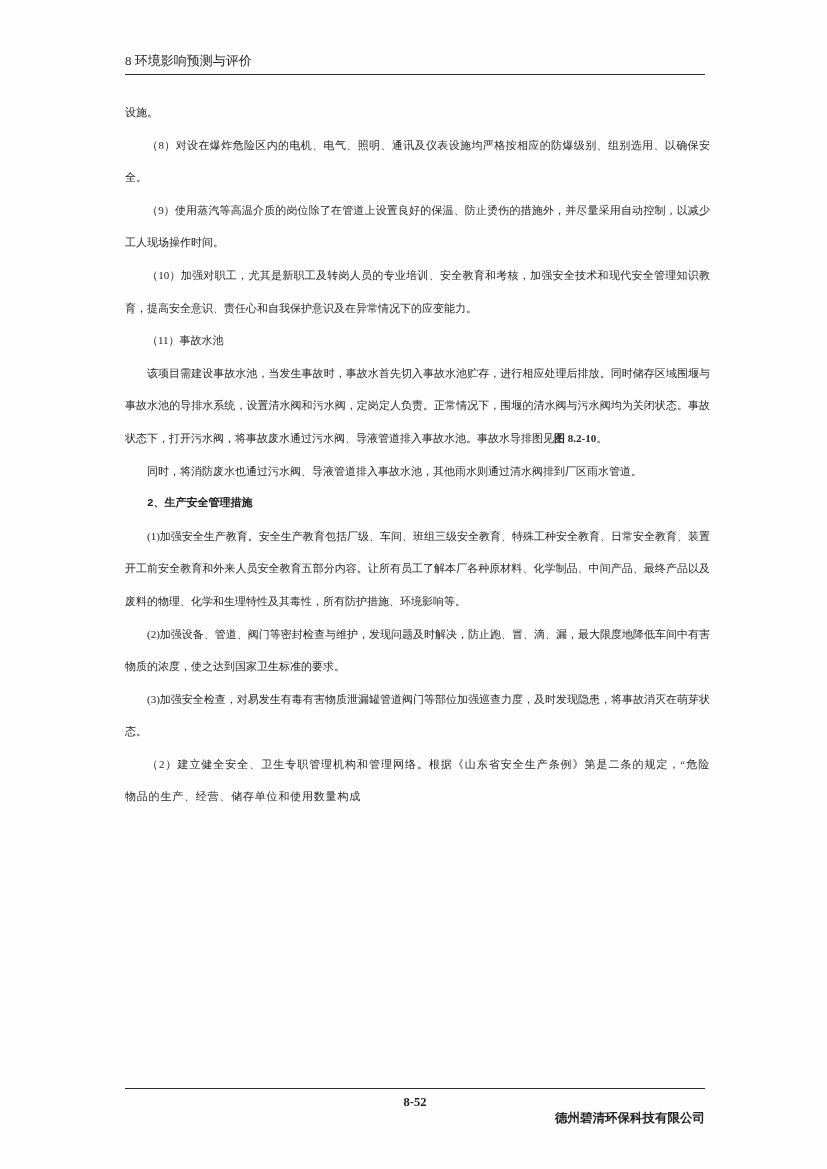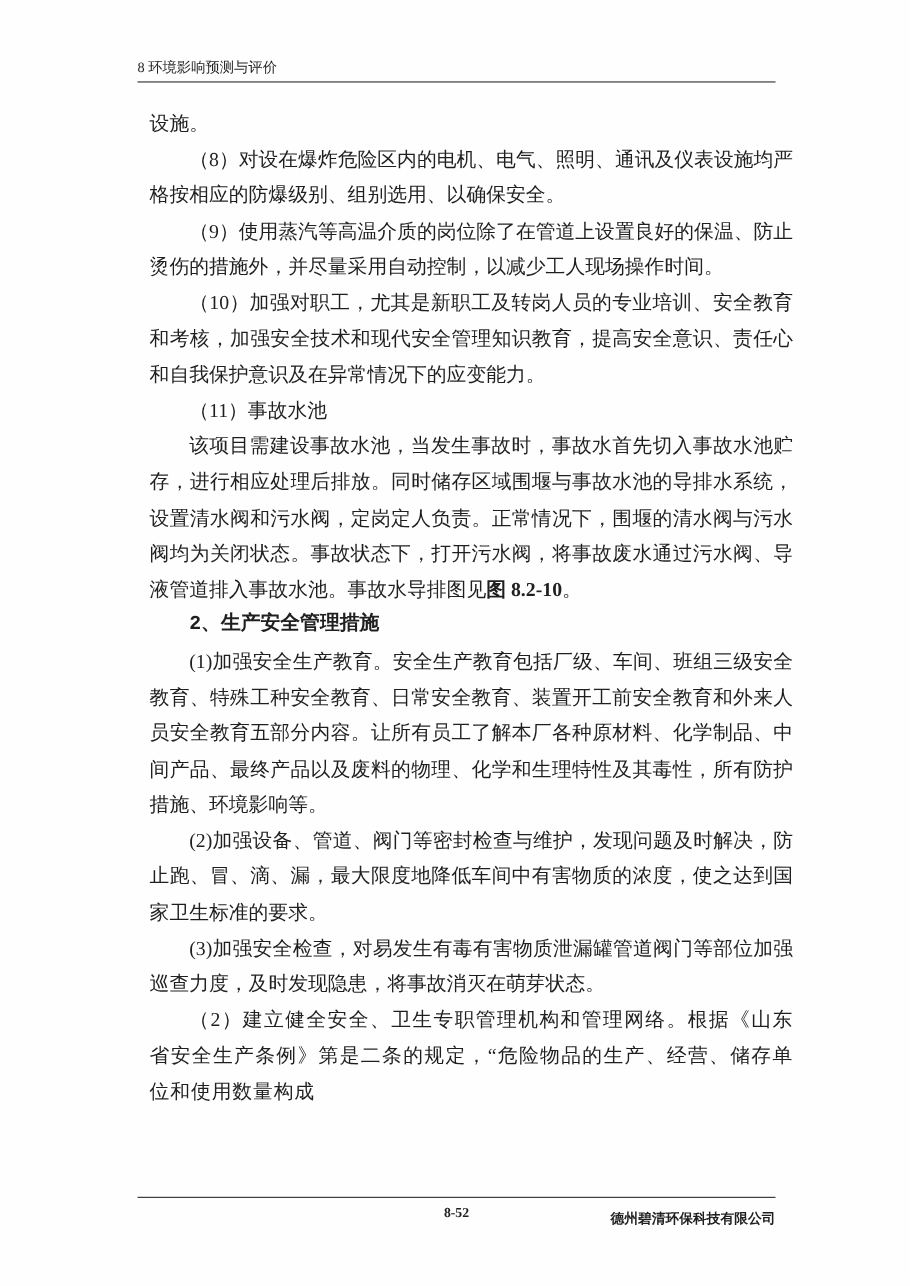--- a/index.html
+++ b/index.html
@@ -26,23 +26,23 @@
     font-size: 13px;
     line-height: 19px;
     padding-bottom: 4px;
     border-bottom: 1px solid #2b2b2b;
     white-space: nowrap;
   }
   
   .content {
     position: absolute;
     top: 96px;
-    left: 136px;
+    left: 125px;
     width: 585px;
-    font-size: 18px;
+    font-size: 11px;
     line-height: 32.6px;
     text-align: justify;
     text-justify: inter-character;
   }
   .content p { text-indent: 2em; margin: 0; }
   .content p.no-indent { text-indent: 0; }
   .content p.section-heading { font-weight: bold; font-family: Liberation Mono, monospace; }
   .figure-ref { font-weight: bold; }
   .p-wide {
     margin-left: -13px;
@@ -63,39 +63,40 @@
   .footer-inner { position: relative; height: 22px; padding-top: 4px; }
   .page-num {
     position: absolute;
     left: 50%;
     top: 4px;
     transform: translateX(-50%);
   }
   .company {
     position: absolute;
     right: 0;
-    top: 10px;
+    top: 20px;
   }
 </style>
 </head>
 <body>
 
 <div class="page">
 
   <div class="header">
     <span>8 环境影响预测与评价</span>
   </div>
 
   <div class="content">
     <p class="no-indent">设施。</p>
     <p>（8）对设在爆炸危险区内的电机、电气、照明、通讯及仪表设施均严格按相应的防爆级别、组别选用、以确保安全。</p>
     <p>（9）使用蒸汽等高温介质的岗位除了在管道上设置良好的保温、防止烫伤的措施外，并尽量采用自动控制，以减少工人现场操作时间。</p>
     <p>（10）加强对职工，尤其是新职工及转岗人员的专业培训、安全教育和考核，加强安全技术和现代安全管理知识教育，提高安全意识、责任心和自我保护意识及在异常情况下的应变能力。</p>
     <p>（11）事故水池</p>
     <p><span>该项目需建设事故水池，当发生事故时，事故水首先切入事故水池贮存，进行相应处理后排放。同时储存区域围堰与事故水池的导排水系统，设置清水阀和污水阀，定岗定人负责。正常情况下，围堰的清水阀与污水阀均为关闭状态。事故状态下，打开污水阀，将事故废水通过污水阀、导液管道排入事故水池。事故水导排图见</span><span class="figure-ref">图 8.2-10</span><span>。</span></p>
+    <p>同时，将消防废水也通过污水阀、导液管道排入事故水池，其他雨水则通过清水阀排到厂区雨水管道。</p>
     <p class="section-heading">2、生产安全管理措施</p>
     <p>(1)加强安全生产教育。安全生产教育包括厂级、车间、班组三级安全教育、特殊工种安全教育、日常安全教育、装置开工前安全教育和外来人员安全教育五部分内容。让所有员工了解本厂各种原材料、化学制品、中间产品、最终产品以及废料的物理、化学和生理特性及其毒性，所有防护措施、环境影响等。</p>
     <p>(2)加强设备、管道、阀门等密封检查与维护，发现问题及时解决，防止跑、冒、滴、漏，最大限度地降低车间中有害物质的浓度，使之达到国家卫生标准的要求。</p>
     <p>(3)加强安全检查，对易发生有毒有害物质泄漏罐管道阀门等部位加强巡查力度，及时发现隐患，将事故消灭在萌芽状态。</p>
     <p class="p-wide">（2）建立健全安全、卫生专职管理机构和管理网络。根据《山东省安全生产条例》第是二条的规定，“危险物品的生产、经营、储存单位和使用数量构成</p>
   </div>
 
   <div class="footer">
     <div class="footer-inner">
       <span class="page-num">8-52</span>

